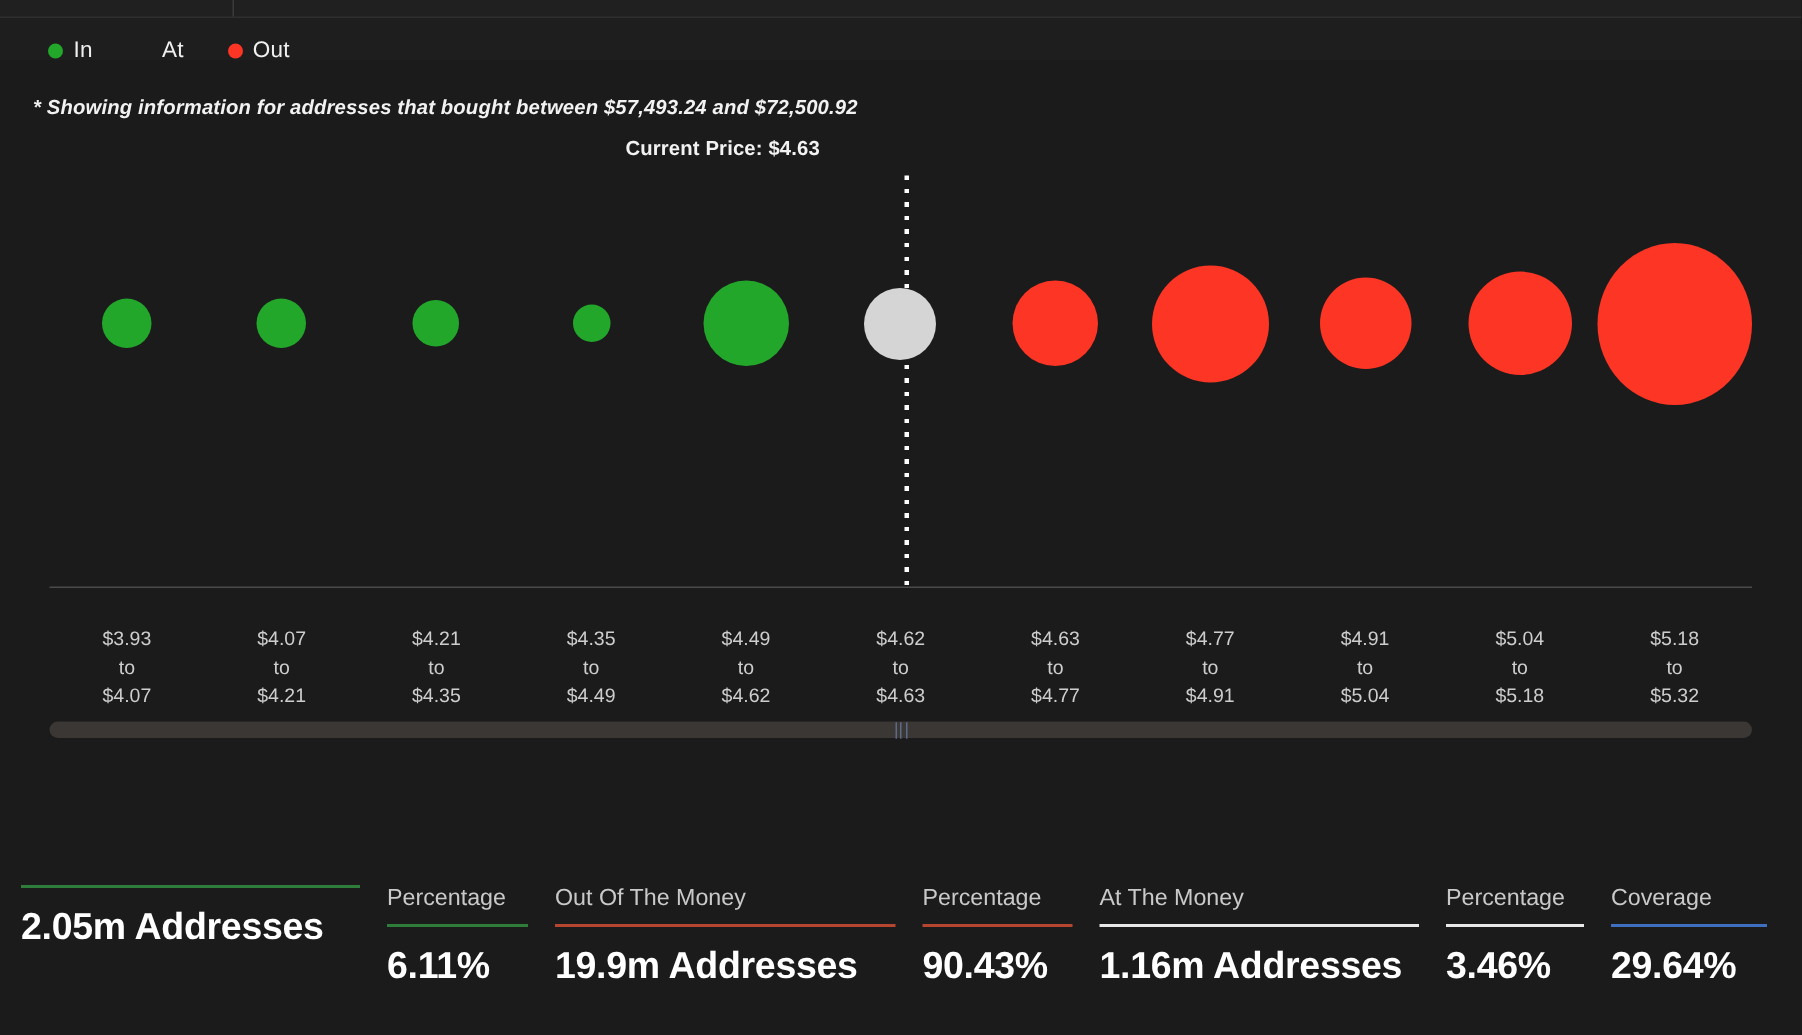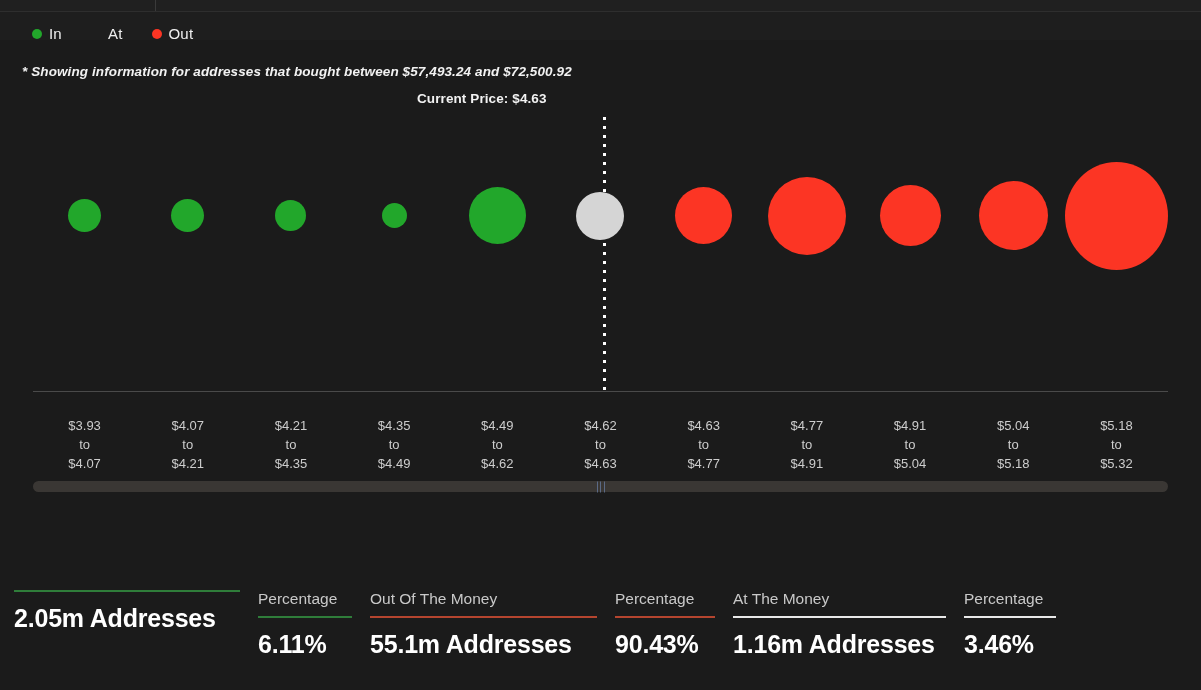--- a/index.html
+++ b/index.html
@@ -350,30 +350,35 @@
       <div class="stat-value">2.05m Addresses</div>
     </div>
     <div class="stat" style="width: 94px;">
       <div class="stat-label">Percentage</div>
       <div class="stat-rule" style="background: rgb(47, 125, 58);"></div>
       <div class="stat-value">6.11%</div>
     </div>
     <div class="stat" style="width: 227px;">
       <div class="stat-label">Out Of The Money</div>
       <div class="stat-rule" style="background: rgb(181, 69, 47);"></div>
-      <div class="stat-value">55.1m Addresses</div>
+      <div class="stat-value">19.9m Addresses</div>
     </div>
     <div class="stat" style="width: 100px;">
       <div class="stat-label">Percentage</div>
       <div class="stat-rule" style="background: rgb(181, 69, 47);"></div>
       <div class="stat-value">90.43%</div>
     </div>
     <div class="stat" style="width: 213px;">
       <div class="stat-label">At The Money</div>
       <div class="stat-rule" style="background: rgb(232, 232, 232);"></div>
       <div class="stat-value">1.16m Addresses</div>
     </div>
     <div class="stat" style="width: 92px;">
       <div class="stat-label">Percentage</div>
       <div class="stat-rule" style="background: rgb(232, 232, 232);"></div>
       <div class="stat-value">3.46%</div>
     </div>
+    <div class="stat" style="width: 104px;">
+      <div class="stat-label">Coverage</div>
+      <div class="stat-rule" style="background: rgb(63, 111, 191);"></div>
+      <div class="stat-value">29.64%</div>
+    </div>
   </div>
 
 </body></html>

